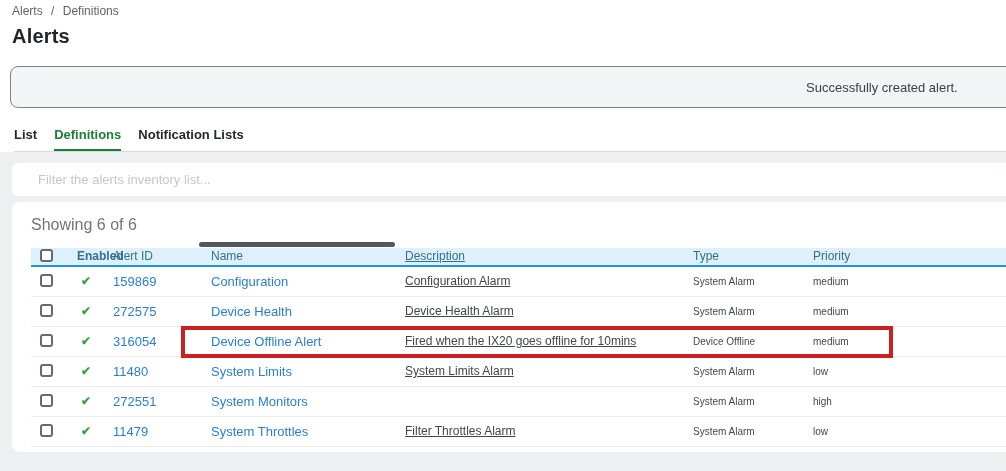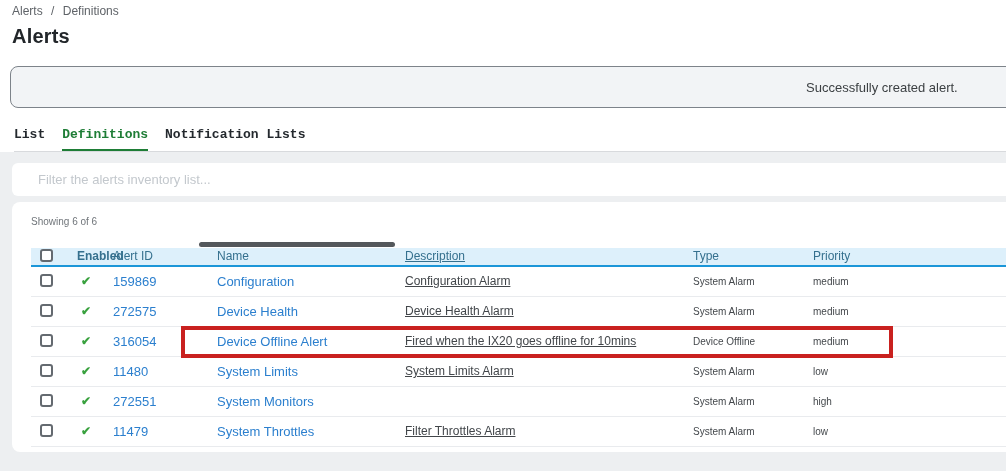--- a/index.html
+++ b/index.html
@@ -15,47 +15,47 @@
   .breadcrumb .crumb { cursor:pointer; }
   .breadcrumb .sep { margin:0 5px; color:#5f6368; }
 
   .page-title { position:absolute; top:25px; left:12px; font-size:20px; font-weight:bold; color:#22262a; letter-spacing:.2px; }
 
   .banner { position:absolute; top:66px; left:10px; width:1010px; height:42px; background:#f2f4f6;
             border:1.5px solid #7d838a; border-radius:8px; }
   .banner-text { position:absolute; left:795px; top:50%; transform:translateY(-50%); font-size:13px; color:#3c4043; }
 
   .tabbar { position:absolute; top:127px; left:14px; display:flex; gap:17px; }
-  .tab { font-size:13px; font-weight:bold; color:#24292e; padding-bottom:7px; cursor:pointer; border-bottom:3px solid transparent;font-family:Liberation Mono, monospace; }
+  .tab { font-size:13px; font-weight:bold; color:#24292e; padding-bottom:7px; cursor:pointer; border-bottom:3px solid transparent; }
   .tab.active { color:#1e7d36; border-bottom-color:#1e7d36; }
   .tab-divider { position:absolute; top:151px; left:14px; right:0; height:1px; background:#d8dadd; }
 
   .filter-card { position:absolute; top:163px; left:12px; width:1010px; height:33px; background:#ffffff; border-radius:6px; }
   .filter-input { width:100%; height:100%; border:none; outline:none; background:transparent;
                   padding-left:26px; font-family:"Liberation Sans", sans-serif; font-size:13px; color:#3c4043; }
   .filter-input::placeholder { color:#c3c8cd; opacity:1; }
 
   .table-card { position:absolute; top:202px; left:12px; width:1010px; height:250px; background:#ffffff; border-radius:8px; }
-  .summary { position:absolute; top:14px; left:19px; font-size:10px; color:#70757a; }
+  .summary { position:absolute; top:14px; left:19px; font-size:16px; color:#70757a; }
 
   .hscroll-thumb { position:absolute; top:40px; left:187px; width:196px; height:5px; background:#54585c; border-radius:3px; cursor:pointer; }
 
   .table-region { position:absolute; left:19px; right:0; top:46px; }
 
   .thead { position:relative; height:19px; background:#ddf0fb; border-bottom:2px solid #1b96d8; }
   .thead .hcell { position:absolute; top:0; line-height:17px; font-size:12px; color:#35708e; white-space:nowrap; }
 
   .trow { position:relative; height:30px; border-bottom:1px solid #e9ebee; background:#ffffff; }
   .trow .cell { position:absolute; top:0; line-height:29px; white-space:nowrap; }
 
   .col-checkbox   { left:9px;  }
   .col-enabled-h  { left:46px;font-weight:bold; }
   .col-enabled    { left:50px; }
   .col-alertid    { left:82px; }
-  .col-name       { left:186px; }
+  .col-name       { left:180px; }
   .col-desc       { left:374px;text-decoration:underline; }
   .col-type       { left:662px; }
   .col-priority   { left:782px; }
 
   .checkbox { display:inline-block; width:13px; height:13px; border:2px solid #646a70; border-radius:3px;
               background:#fff; cursor:pointer; }
   .thead .checkbox { position:absolute; top:1px; }
   .trow  .checkbox { position:absolute; top:7px; }
 
   .check-icon { color:#39a13e; font-size:12px; font-weight:bold; }

